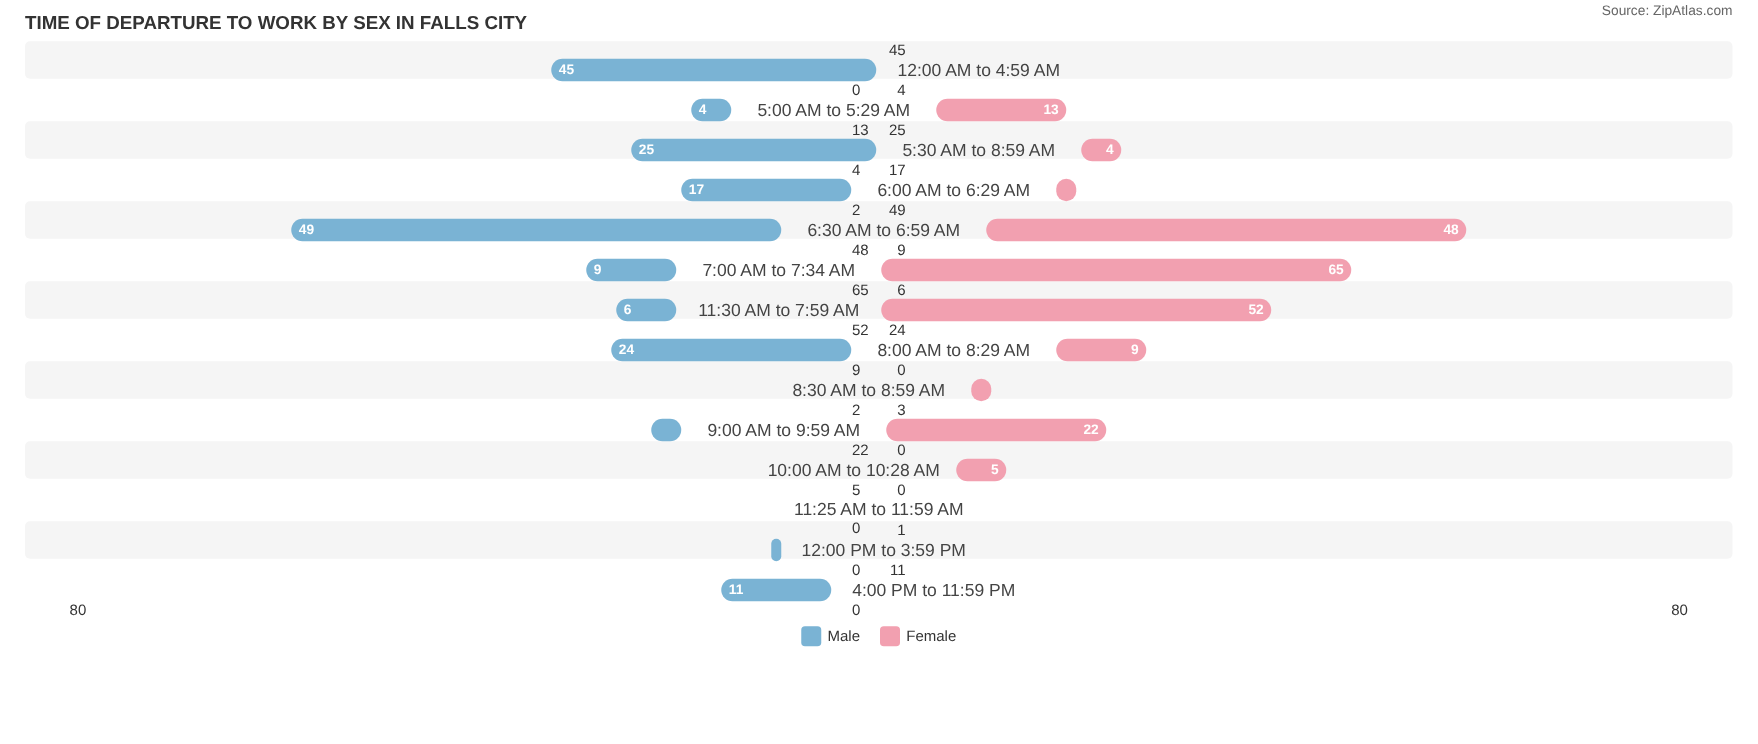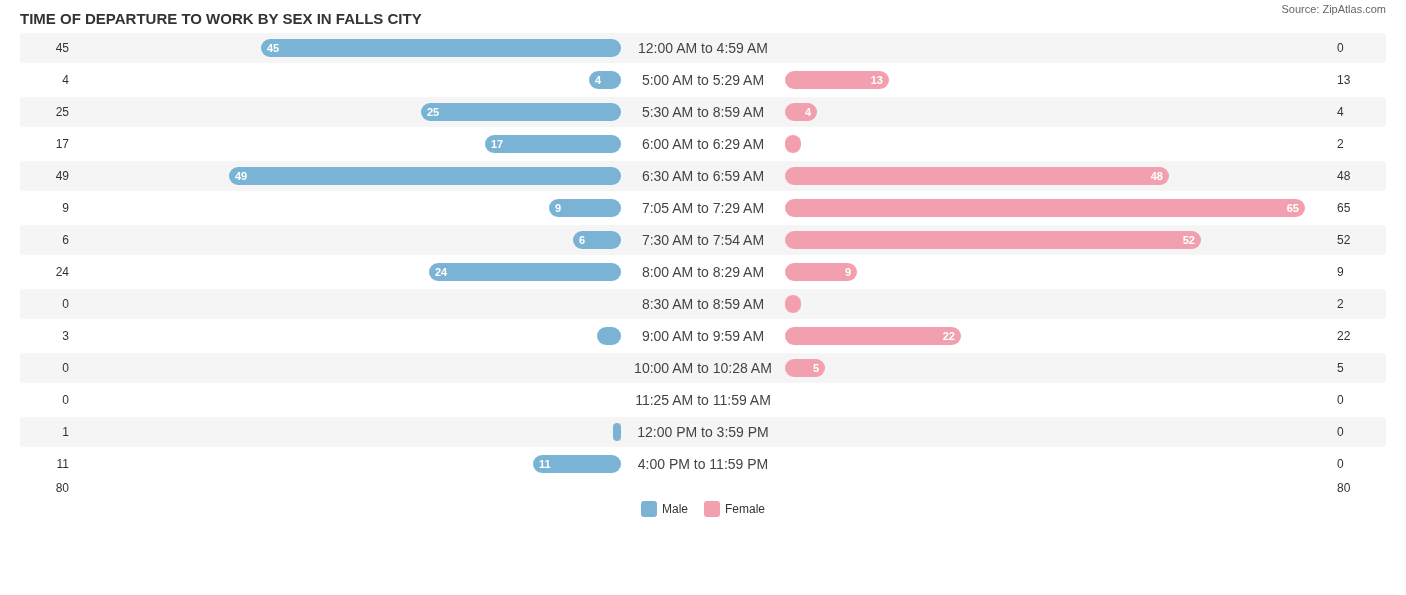--- a/index.html
+++ b/index.html
@@ -31,20 +31,21 @@
     }
     .chart-area {
       position: relative;
       width: 100%;
     }
     .row {
       display: flex;
       align-items: center;
       height: 30px;
       margin-bottom: 2px;
+      flex-direction: column;
     }
     .row:nth-child(odd) {
       background: #f5f5f5;
       border-radius: 4px;
     }
     .left-val {
       width: 55px;
       text-align: right;
       font-size: 12px;
       color: #333;
@@ -246,38 +247,38 @@
         <div class="right-val">48</div>
       </div>
       <div class="row">
         <div class="left-val">9</div>
         <div class="bars-section">
           <div class="left-bar-wrap">
             <div class="bar bar-male" style="width: 72px;">
               <span class="bar-val">9</span>
             </div>
           </div>
-          <div class="label-center">7:05 AM to 7:29 AM</div>
+          <div class="label-center">7:00 AM to 7:34 AM</div>
           <div class="right-bar-wrap">
             <div class="bar bar-female" style="width: 520px;">
               <span class="bar-val">65</span>
             </div>
           </div>
         </div>
         <div class="right-val">65</div>
       </div>
       <div class="row">
         <div class="left-val">6</div>
         <div class="bars-section">
           <div class="left-bar-wrap">
             <div class="bar bar-male" style="width: 48px;">
               <span class="bar-val">6</span>
             </div>
           </div>
-          <div class="label-center">7:30 AM to 7:54 AM</div>
+          <div class="label-center">11:30 AM to 7:59 AM</div>
           <div class="right-bar-wrap">
             <div class="bar bar-female" style="width: 416px;">
               <span class="bar-val">52</span>
             </div>
           </div>
         </div>
         <div class="right-val">52</div>
       </div>
       <div class="row">
         <div class="left-val">24</div>

